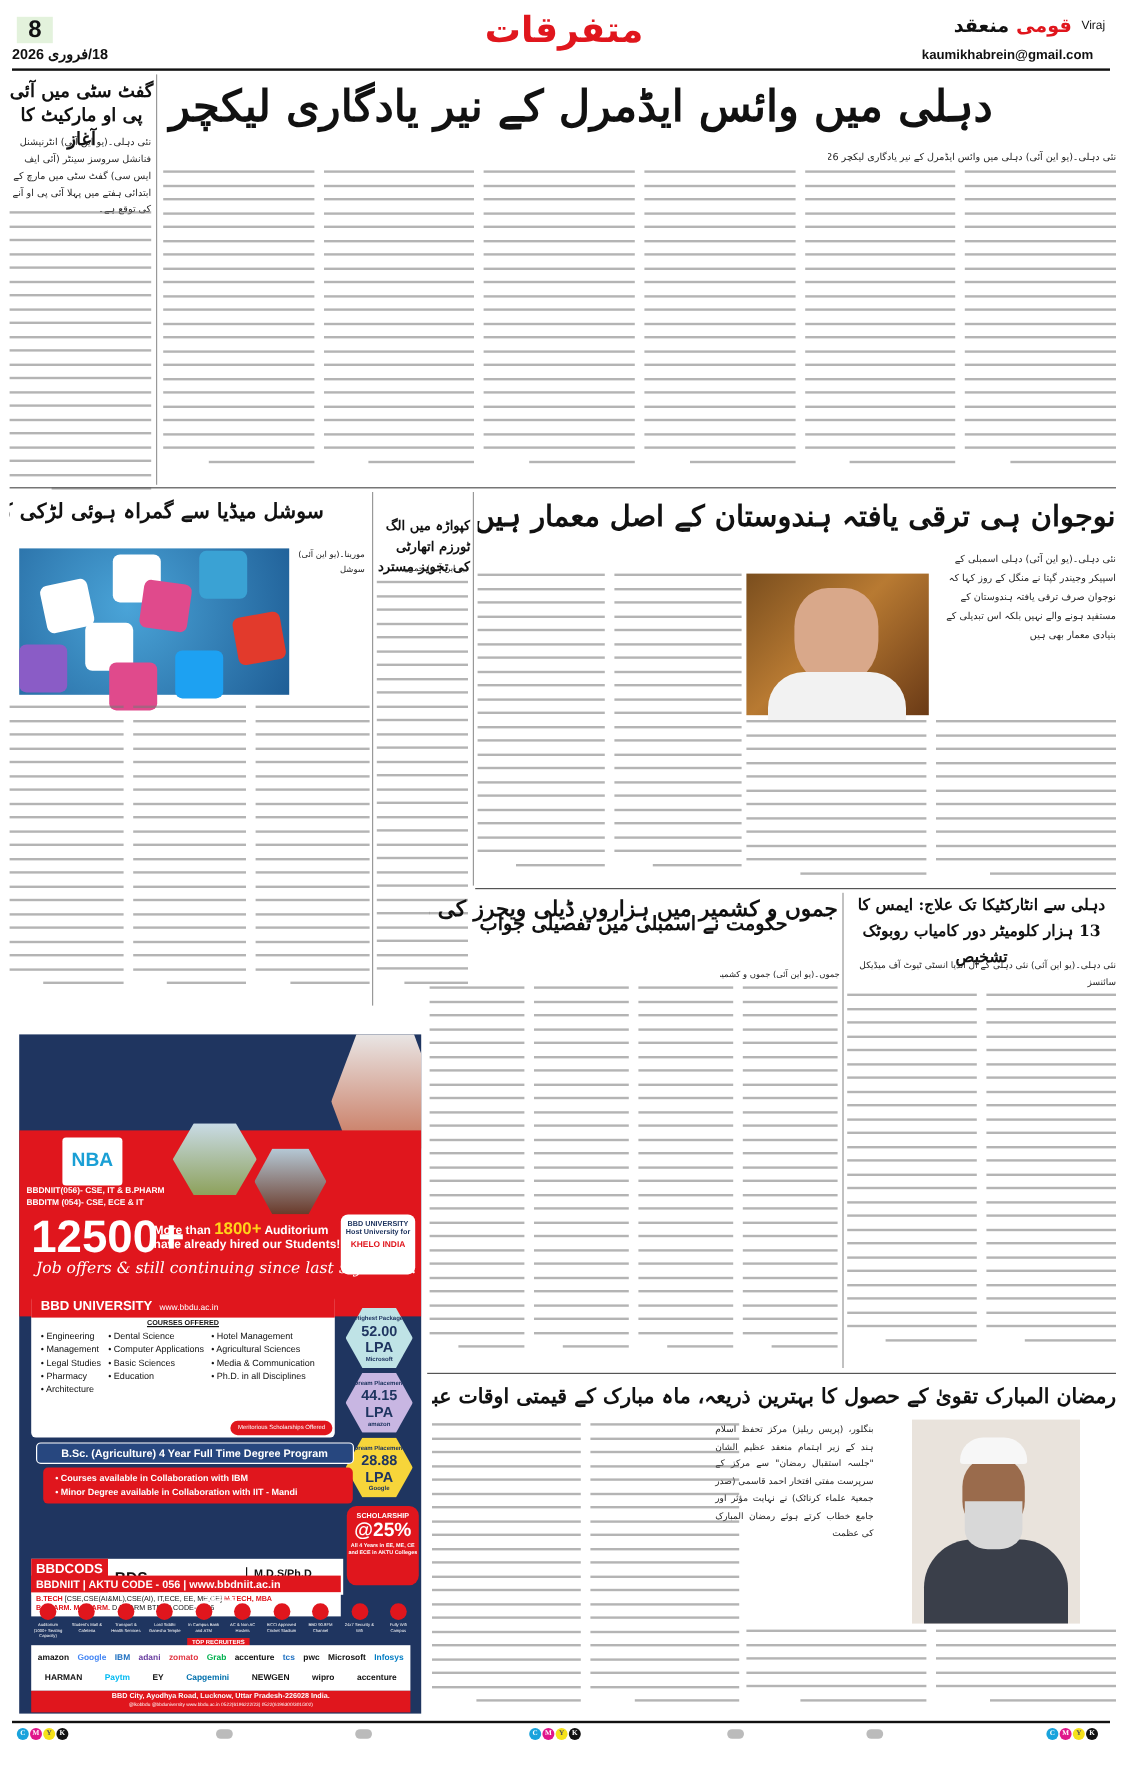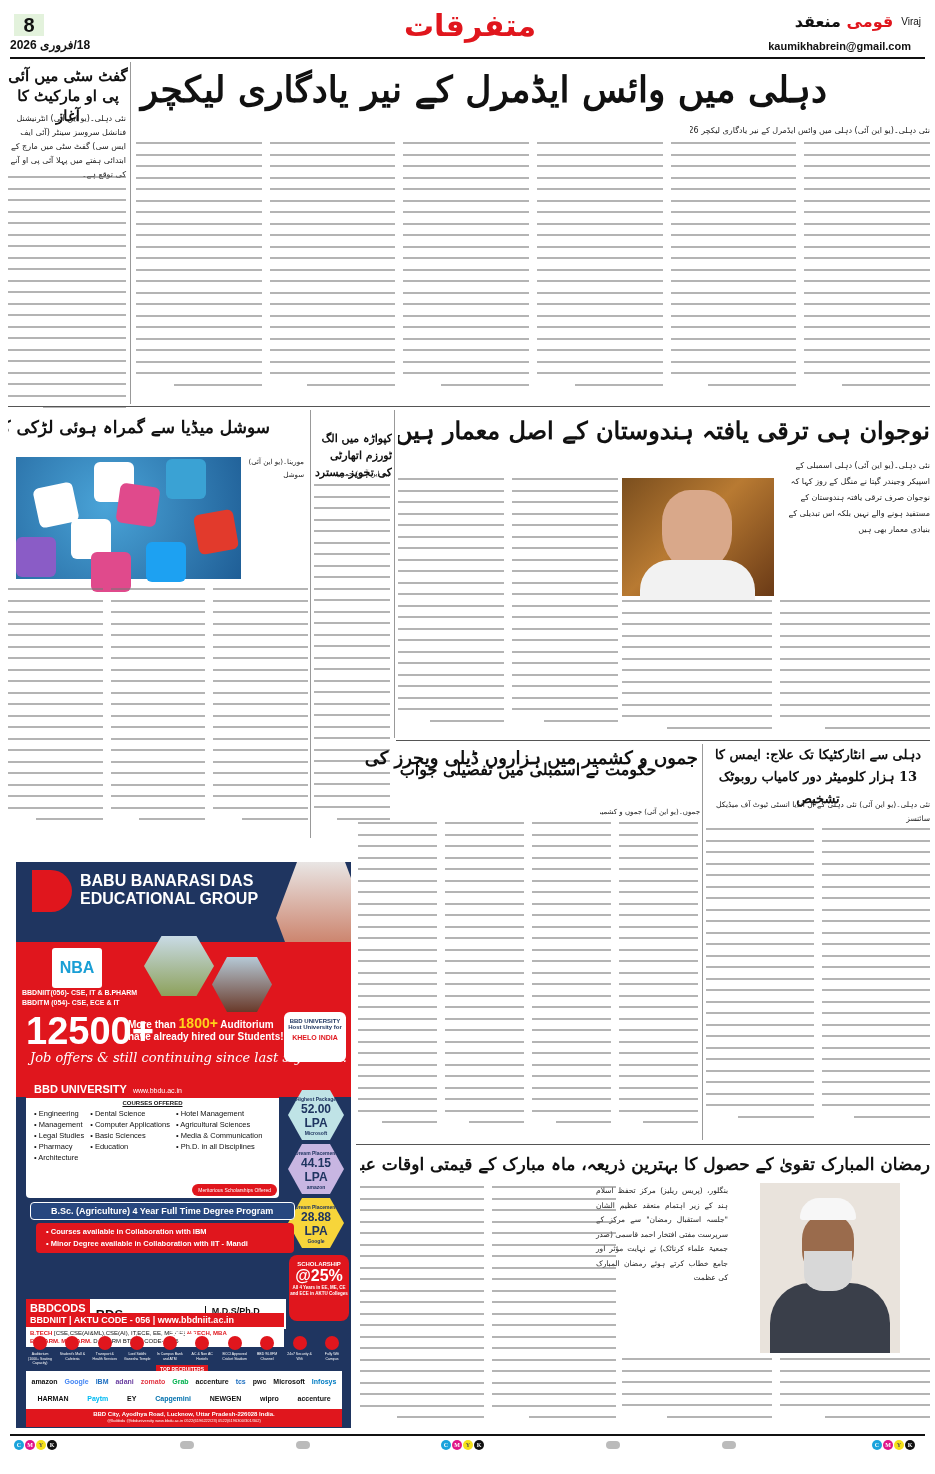--- a/index.html
+++ b/index.html
@@ -760,27 +760,20 @@
       <div class="line"></div>
       <div class="line"></div>
       <div class="line"></div>
       <div class="line"></div>
       <div class="line"></div>
       <div class="line s"></div>
     </div>
 </div>
 
 <div class="abs ad">
-  <div class="ad-header">
-    <div class="bb-logo"></div>
-    <div class="ad-title">
-      <div>BABU BANARASI DAS</div>
-      <div>EDUCATIONAL GROUP</div>
-    </div>
-  </div>
   <div class="hexpic" style="left:260px; top:-4px; width:90px; height:120px; background:linear-gradient(#eaeaea,#c05a3a);"></div>
   <div class="ad-red"></div>
   <div class="hexpic" style="left:128px; top:74px; width:70px; height:60px;"></div>
   <div class="hexpic" style="left:196px; top:95px; width:60px; height:55px; background:linear-gradient(#b5c9d6,#6a3a2a);"></div>
   <div class="nba">NBA</div>
   <div class="nba-lines">
     <div>BBDNIIT(056)- CSE, IT &amp; B.PHARM</div>
     <div>BBDITM (054)- CSE, ECE &amp; IT</div>
   </div>
   <div class="big-num">12500+</div>

